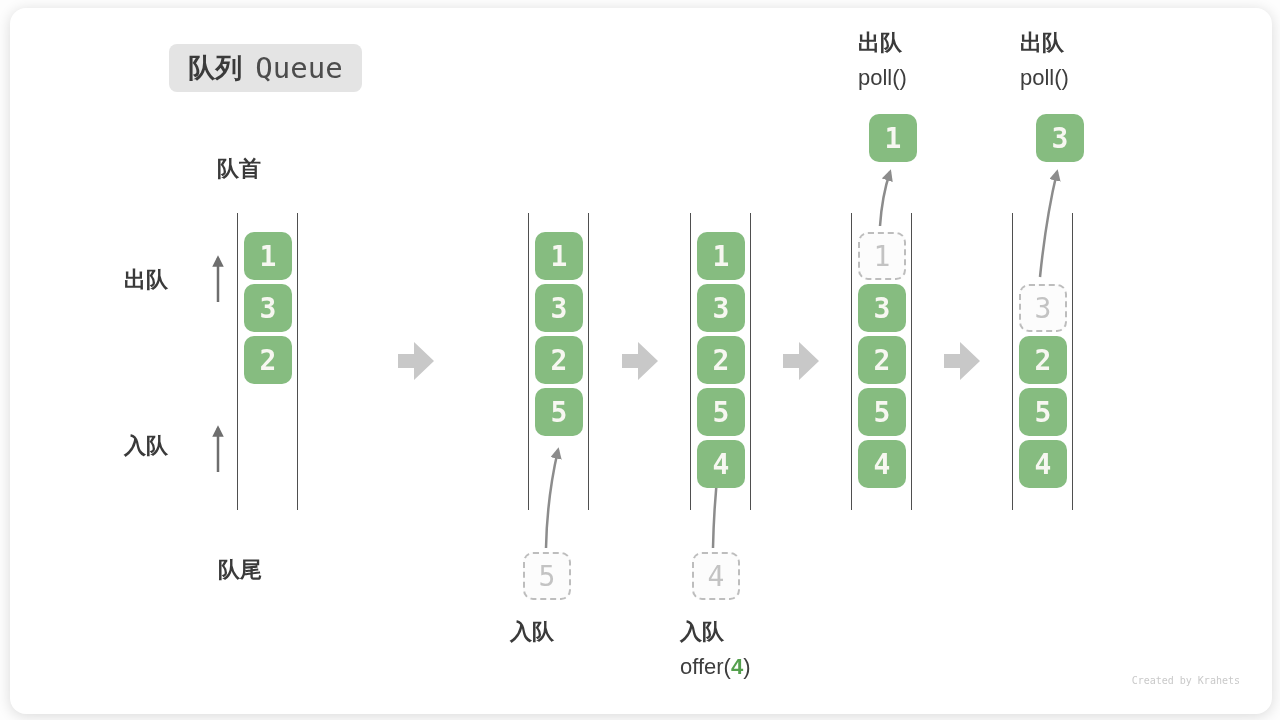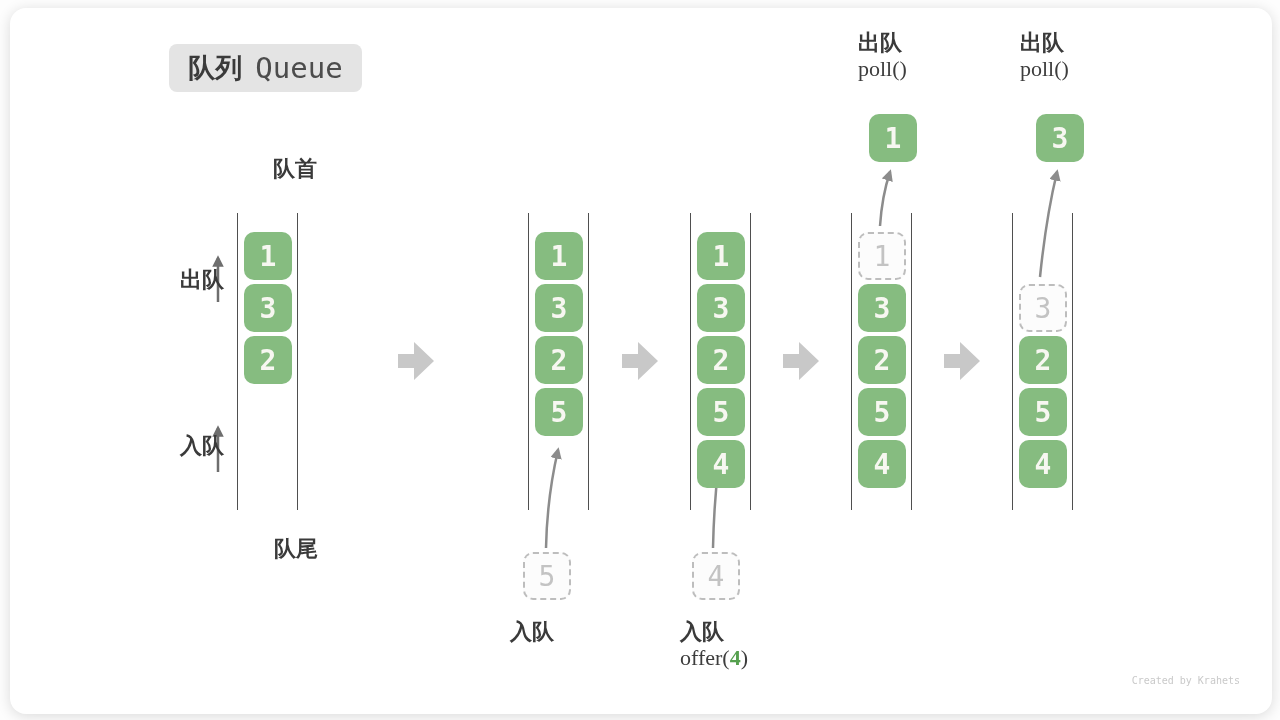--- a/index.html
+++ b/index.html
@@ -18,42 +18,42 @@
     border-radius:16px;box-shadow:0 2px 14px rgba(0,0,0,0.14);
   }
   .title-box{
     position:absolute;left:169px;top:44px;width:193px;height:48px;background:#e4e4e4;
     border-radius:8px;display:flex;align-items:center;justify-content:center;gap:13px;
   }
   .title-zh{font-size:27px;font-weight:bold;color:var(--ink);}
   .title-en{font-family:"DejaVu Sans Mono",monospace;font-size:29px;color:#4c4c4c;}
   .label-zh{
     position:absolute;font-size:22px;font-weight:bold;color:var(--ink);
-    width:100px;text-align:right;line-height:26px;
+    width:100px;text-align:left;line-height:26px;
   }
   .queue{
     position:absolute;top:213px;width:61px;height:297px;
     border-left:1.5px solid var(--line);border-right:1.5px solid var(--line);
   }
   .block{
     position:absolute;left:6px;width:48px;height:48px;border-radius:10px;
     background:var(--green);color:var(--block-text);
     display:flex;align-items:center;justify-content:center;
     font-family:"DejaVu Sans Mono",monospace;font-size:28px;font-weight:bold;
   }
   .block.ghost{
     background:#fcfcfc;border:2px dashed var(--ghost-border);color:var(--ghost-text);
     font-weight:normal;
   }
   .block.floating{left:auto;}
   .op-label{position:absolute;width:160px;}
   .op-zh{font-size:22px;font-weight:bold;color:var(--ink);line-height:26px;}
   .op-code{
-    font-family:Liberation Serif, serif;font-size:22px;color:var(--code-ink);
-    line-height:26px;
+    font-family:Liberation Sans, sans-serif;font-size:22px;color:var(--code-ink);
+    line-height:26px;margin-top:9px;
   }
   .op-code .accent{color:var(--accent);font-weight:bold;}
   .watermark{
     position:absolute;left:1000px;top:675px;width:240px;text-align:right;
     font-family:"DejaVu Sans Mono",monospace;font-size:10px;color:var(--wm);
   }
   svg.overlay{position:absolute;left:0;top:0;pointer-events:none;}
 </style>
 </head>
 <body>
@@ -84,21 +84,21 @@
   <path d="M 880 226 Q 882 196 890 172" stroke="#8c8c8c" stroke-width="2.5" fill="none" marker-end="url(#ah-thin)"></path>
   <path d="M 1040 277 Q 1046 218 1057 172" stroke="#8c8c8c" stroke-width="2.5" fill="none" marker-end="url(#ah-thin)"></path>
 </svg>
 
 <div class="title-box">
   <span class="title-zh">队列</span>
   <span class="title-en">Queue</span>
 </div>
 
 <div class="label-zh" style="left:217px;top:156px;">队首</div>
-<div class="label-zh" style="left:218px;top:536px;">队尾</div>
+<div class="label-zh" style="left:218px;top:557px;">队尾</div>
 <div class="label-zh" style="left:124px;top:267px;">出队</div>
 <div class="label-zh" style="left:124px;top:433px;">入队</div>
 
 <div class="queue" style="left:237px;">
     <div class="block" style="top: 19px;">1</div>
     <div class="block" style="top: 71px;">3</div>
     <div class="block" style="top: 123px;">2</div>
   </div>
 <div class="queue" style="left:528px;">
     <div class="block" style="top: 19px;">1</div>

